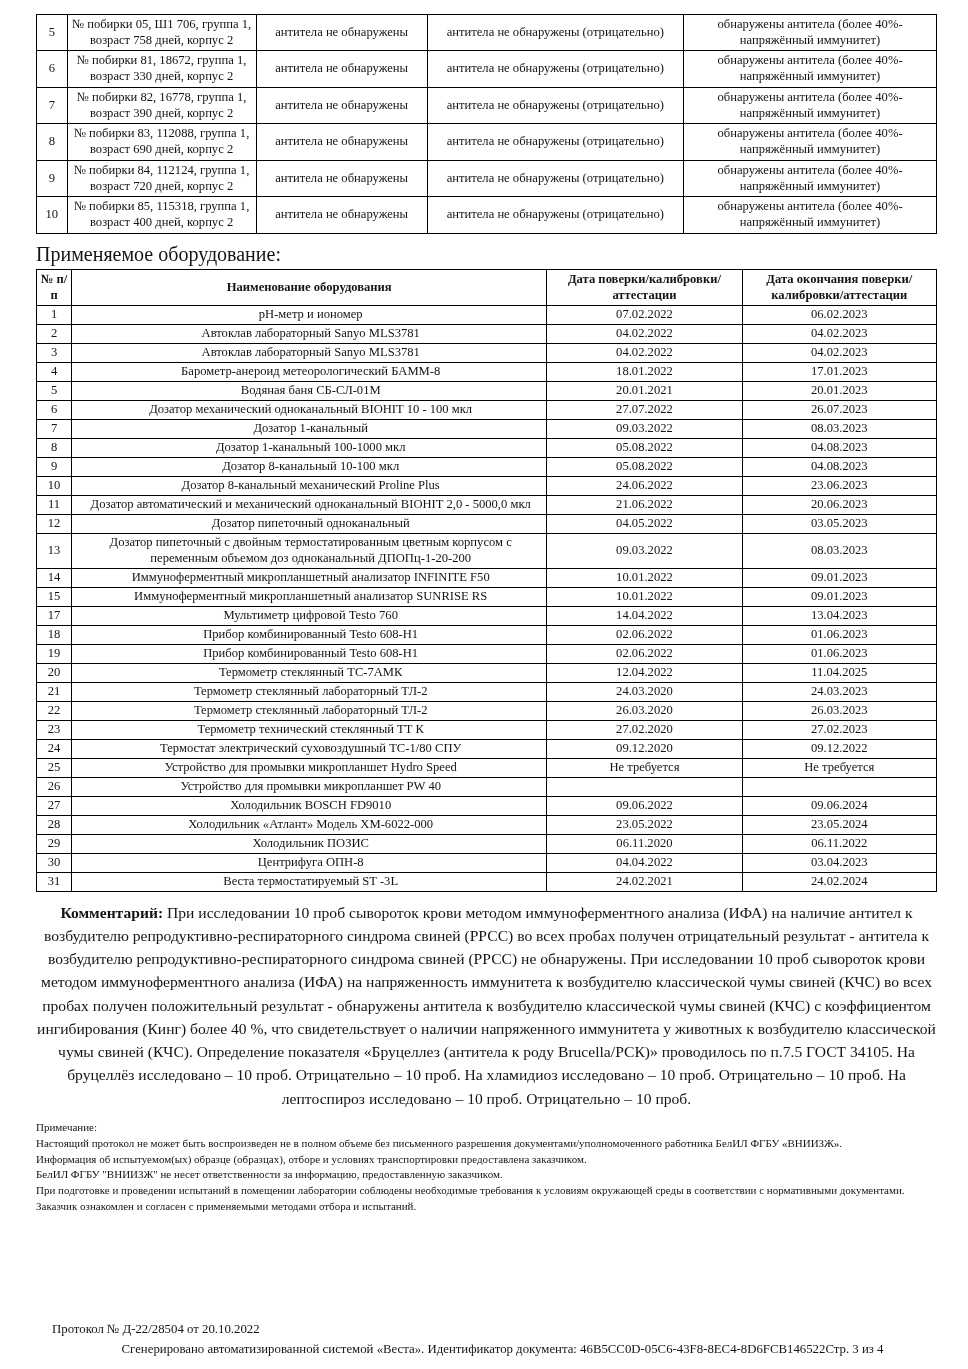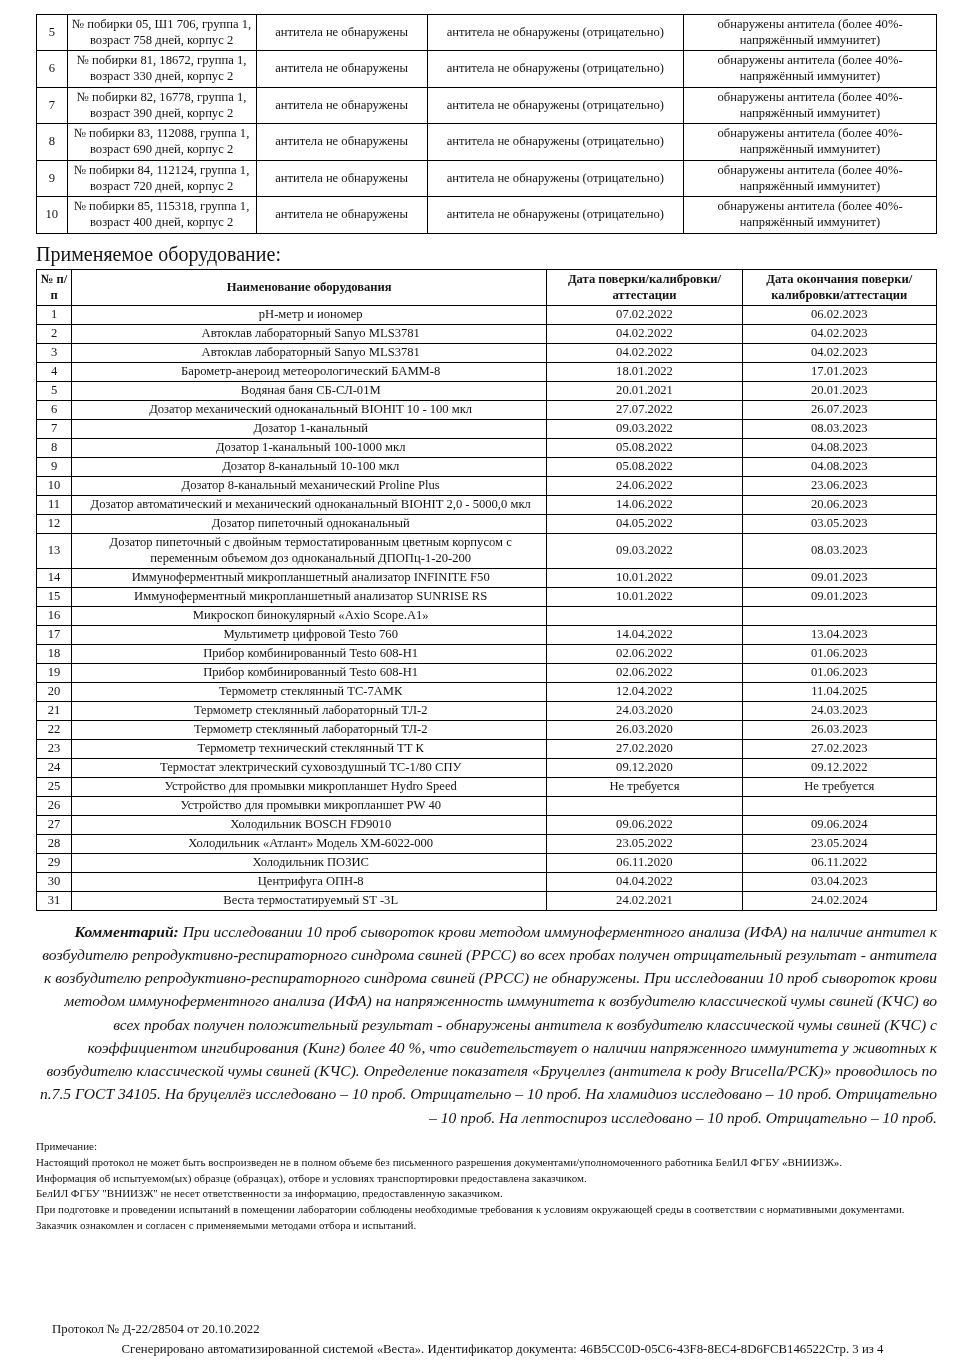--- a/index.html
+++ b/index.html
@@ -25,21 +25,21 @@
     overflow:hidden;
   }
   .results-table { margin-top:14px; }
   .results-table td { height:35px; }
   .eq-title { font-size:20px; margin-top:9px; margin-bottom:3px; }
   .equipment-table th { font-weight:bold; padding:2px 3px; height:34px; }
   .equipment-table td { height:19px; padding:1px 4px; }
   .equipment-table td.name { text-align:center; padding-left:7px; }
 
   
-  .comment { margin-top:9px; font-size:15.6px; line-height:1.49; text-align:right;font-style:italic; }
+  .comment { margin-top:9px; font-size:15.6px; line-height:1.49; text-align:center; }
   .comment b { font-weight:bold; }
   .notes { margin-top:10px; font-size:11px; line-height:1.44; }
   .notes p { margin:0; }
   .notes p.justified { text-align:justify; }
 
   
   .footer { position:absolute; left:16px; top:1320px; width:901px; font-size:12.8px; line-height:1.55; }
   .footer-row2 { display:flex; justify-content:center; }
 </style>
 </head>
@@ -192,21 +192,21 @@
         <tr>
           <td>10</td>
           <td class="name">Дозатор 8-канальный механический Proline Plus</td>
           <td>24.06.2022</td>
           <td>23.06.2023</td>
         </tr>
 
         <tr>
           <td>11</td>
           <td class="name">Дозатор автоматический и механический одноканальный BIOHIT 2,0 - 5000,0 мкл</td>
-          <td>14.06.2022</td>
+          <td>21.06.2022</td>
           <td>20.06.2023</td>
         </tr>
 
         <tr>
           <td>12</td>
           <td class="name">Дозатор пипеточный одноканальный</td>
           <td>04.05.2022</td>
           <td>03.05.2023</td>
         </tr>
 
@@ -224,26 +224,20 @@
           <td>09.01.2023</td>
         </tr>
 
         <tr>
           <td>15</td>
           <td class="name">Иммуноферментный микропланшетный анализатор SUNRISE RS</td>
           <td>10.01.2022</td>
           <td>09.01.2023</td>
         </tr>
 
-        <tr>
-          <td>16</td>
-          <td class="name">Микроскоп бинокулярный «Axio Scope.A1»</td>
-          <td></td>
-          <td></td>
-        </tr>
 
         <tr>
           <td>17</td>
           <td class="name">Мультиметр цифровой Testo 760</td>
           <td>14.04.2022</td>
           <td>13.04.2023</td>
         </tr>
 
         <tr>
           <td>18</td>

